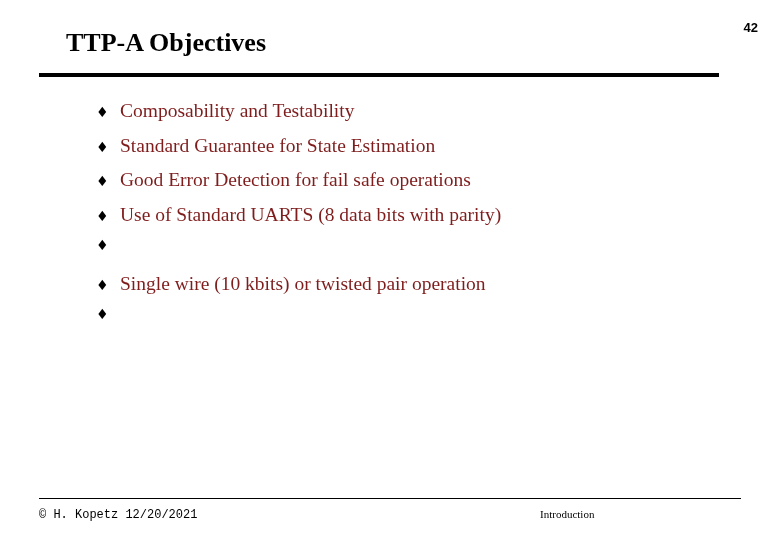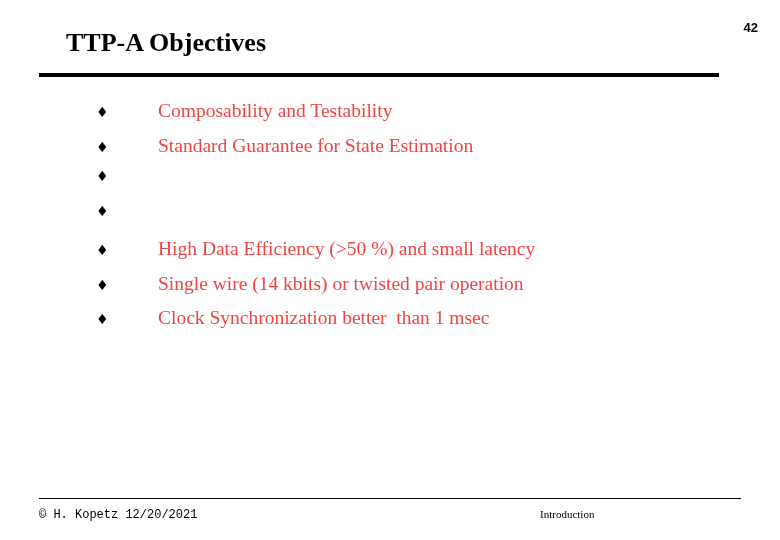--- a/index.html
+++ b/index.html
@@ -60,23 +60,22 @@
   .bullet-mark {
     width: 24px;
     flex: 0 0 24px;
     font-family: "DejaVu Sans", sans-serif;
     font-size: 14px;
     color: #000000;
     line-height: 1;
   }
   .bullet-text {
     font-size: 19.5px;
-    color: #ef4444;
+    color: #7f1d1d;
     white-space: pre;
-    margin-left: 38px;
   }
   .footer-rule {
     position: absolute;
     left: 39px;
     top: 498px;
     width: 702px;
     height: 1px;
     background: #000000;
   }
   .footer-left {
@@ -114,39 +113,39 @@
       <span class="bullet-text">Composability and Testability</span>
     </div>
 
     <div class="bullet-row">
       <span class="bullet-mark">♦</span>
       <span class="bullet-text">Standard Guarantee for State Estimation</span>
     </div>
 
     <div class="bullet-row">
       <span class="bullet-mark">♦</span>
+      <span class="bullet-text">Good Error Detection for fail safe operations</span>
+    </div>
+
+    <div class="bullet-row">
+      <span class="bullet-mark">♦</span>
+      <span class="bullet-text">Use of Standard UARTS (8 data bits with parity)</span>
     </div>
 
     <div class="bullet-row">
       <span class="bullet-mark">♦</span>
     </div>
 
     <div class="bullet-row">
       <span class="bullet-mark">♦</span>
-      <span class="bullet-text">High Data Efficiency (&gt;50 %) and small latency</span>
+      <span class="bullet-text">Single wire (10 kbits) or twisted pair operation</span>
     </div>
 
     <div class="bullet-row">
       <span class="bullet-mark">♦</span>
-      <span class="bullet-text">Single wire (14 kbits) or twisted pair operation</span>
-    </div>
-
-    <div class="bullet-row">
-      <span class="bullet-mark">♦</span>
-      <span class="bullet-text">Clock Synchronization better  than 1 msec</span>
     </div>
 
   </div>
 
   <div class="footer-rule"></div>
   <div class="footer-left">© H. Kopetz  12/20/2021</div>
   <div class="footer-center">Introduction</div>
 
 </div>
 

